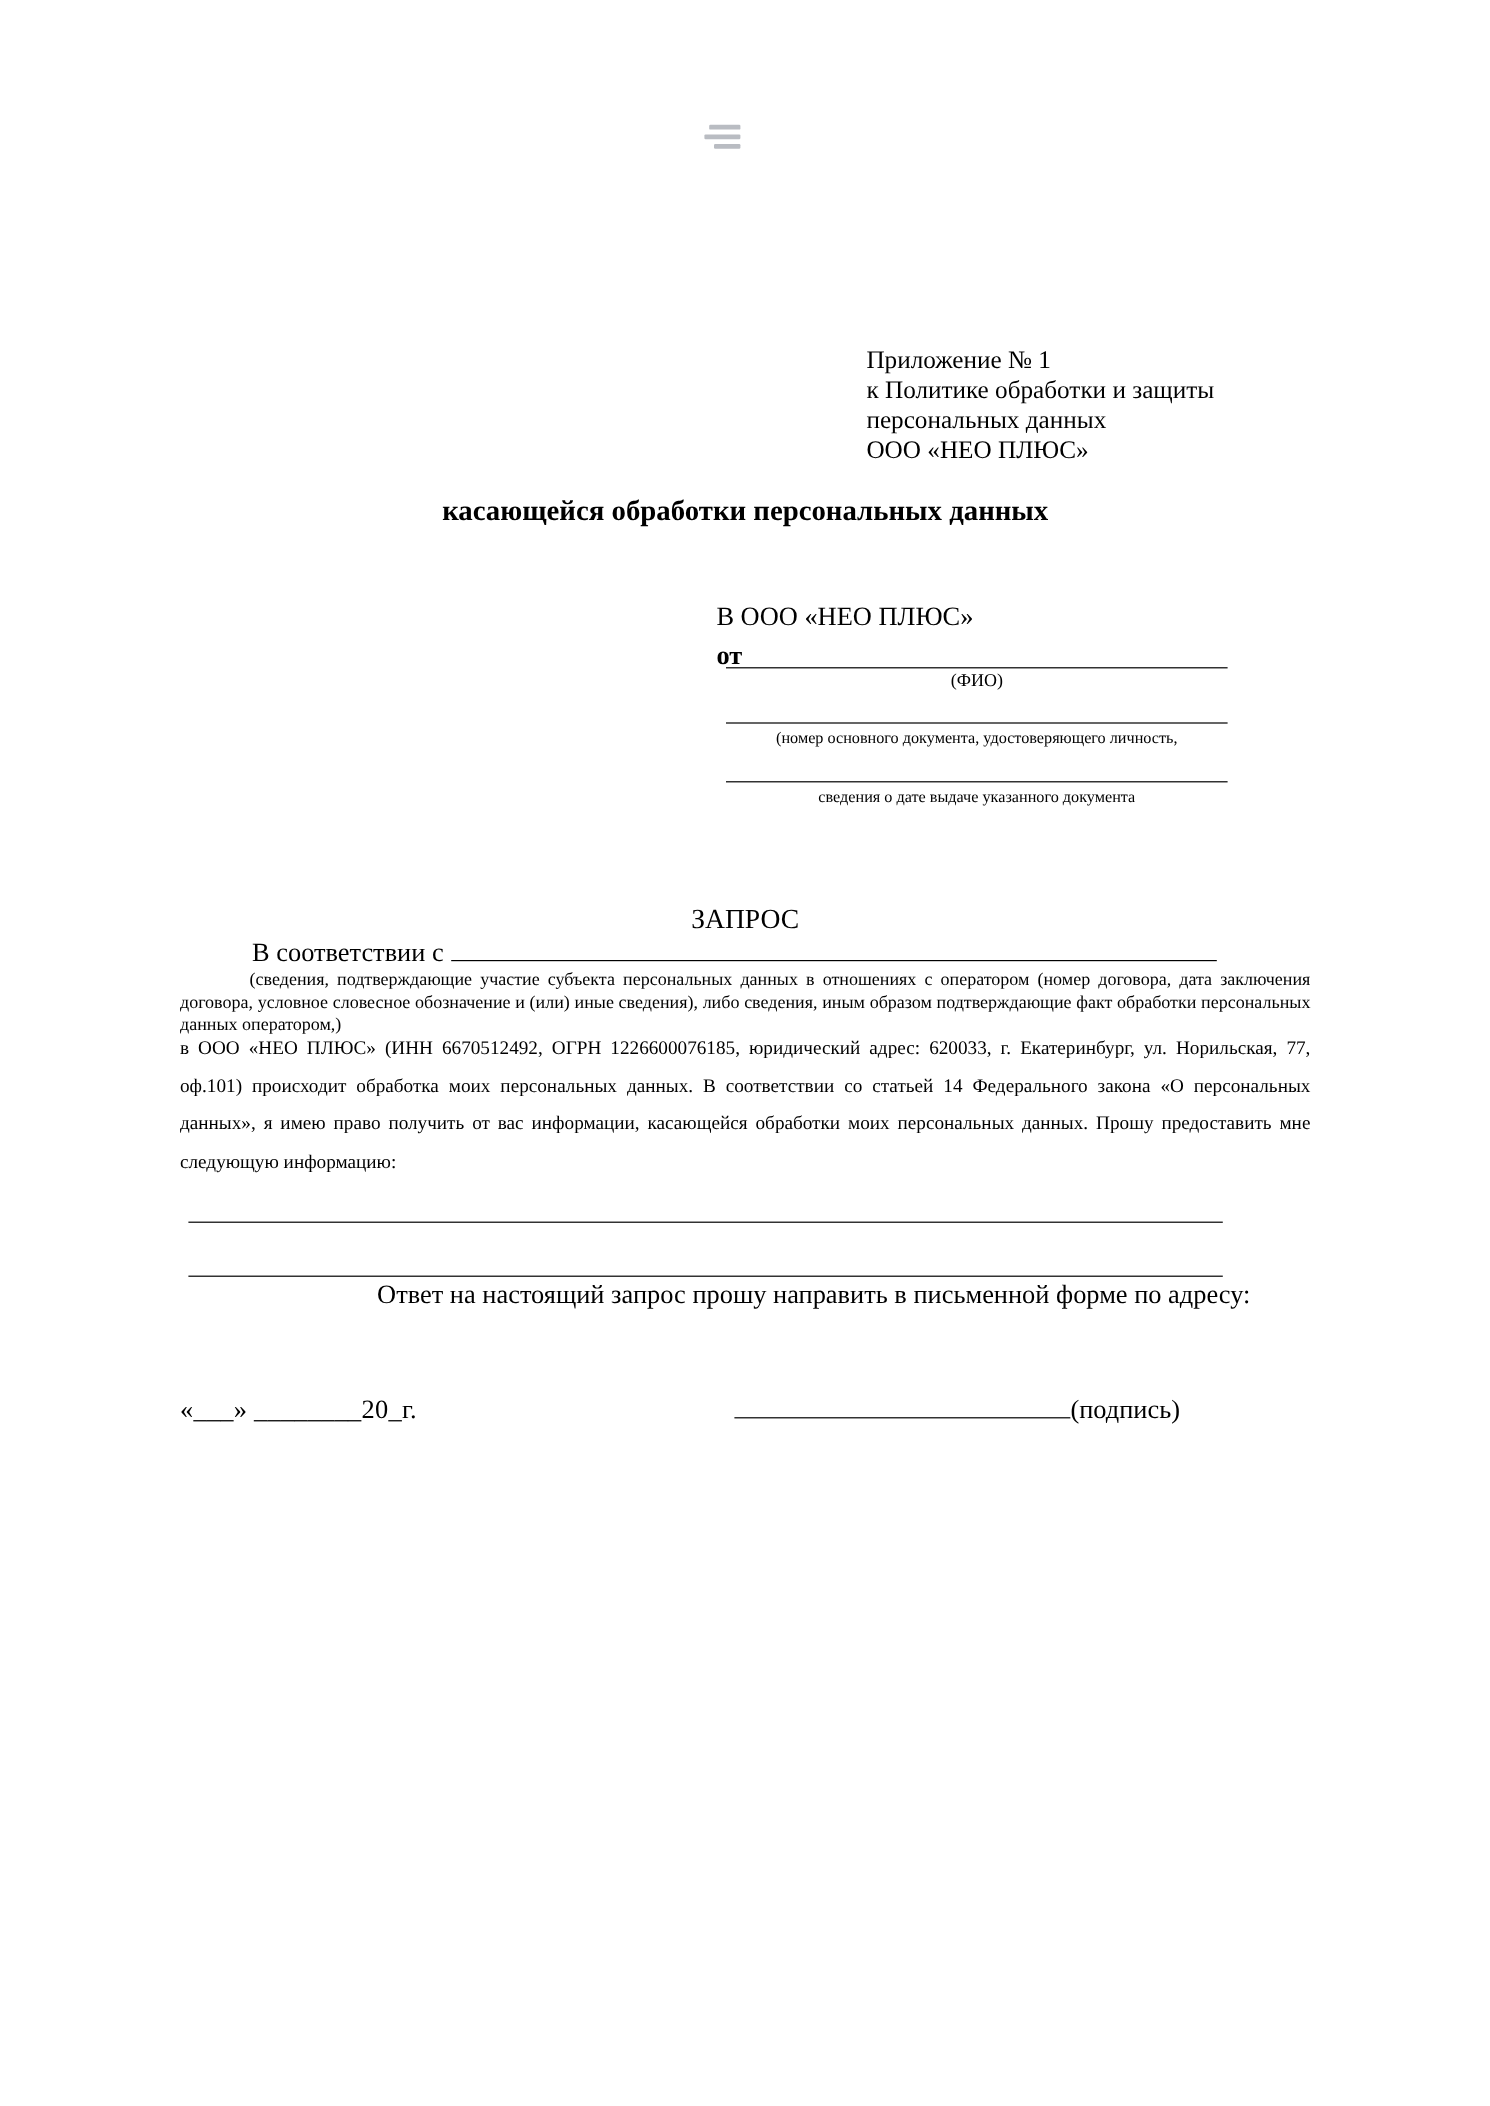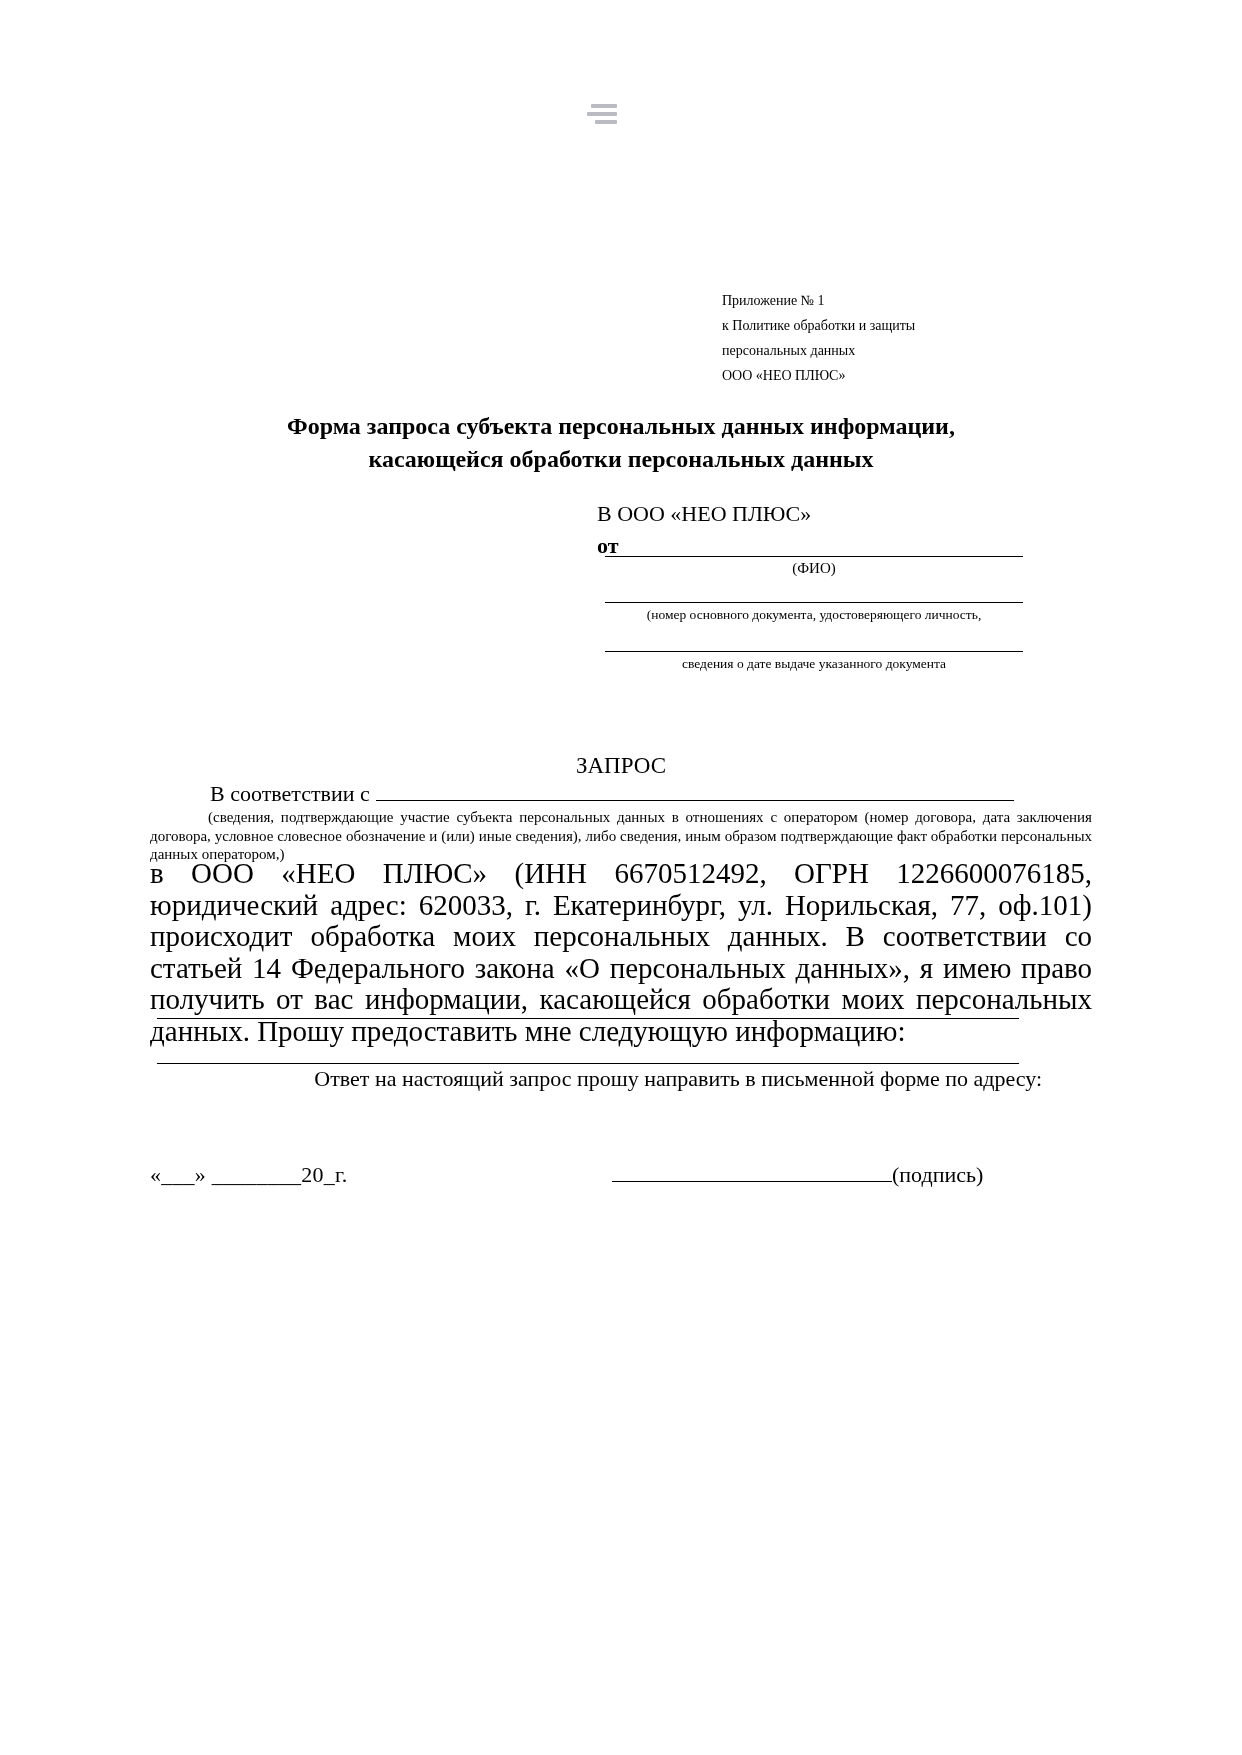--- a/index.html
+++ b/index.html
@@ -41,21 +41,21 @@
   .logo-mark span.l1 { width: 26px; margin-left: 6px; }
   .logo-mark span.l2 { width: 30px; margin-left: 2px; }
   .logo-mark span.l3 { width: 22px; margin-left: 10px; }
 
   
   .doc-header {
     position: absolute;
     top: 288px;
     left: 722px;
     width: 420px;
-    font-size: 14px;
+    font-size: 21px;
     line-height: 25px;
     text-align: left;
   }
 
   .doc-title {
     position: absolute;
     top: 410px;
     left: 150px;
     width: 942px;
     text-align: center;
@@ -139,21 +139,21 @@
   .fineprint .ind {
     display: inline-block;
     width: 58px;
   }
 
   .bodytext {
     position: absolute;
     top: 858px;
     left: 150px;
     width: 942px;
-    font-size: 29px;
+    font-size: 16px;
     line-height: 31.5px;
     text-align: justify;
     text-justify: inter-word;
   }
 
   .answer-blanks {
     position: absolute;
     left: 157px;
     width: 862px;
   }
@@ -224,21 +224,20 @@
   </div>
 
   <div class="doc-header">
     <div>Приложение № 1</div>
     <div>к Политике обработки и защиты</div>
     <div>персональных данных</div>
     <div>ООО «НЕО ПЛЮС»</div>
   </div>
 
   <div class="doc-title">
-    <div>Форма запроса субъекта персональных данных информации,</div>
     <div>касающейся обработки персональных данных</div>
   </div>
 
   <div class="addressee">
     <div>В ООО «НЕО ПЛЮС»</div>
     <div class="to-line">от</div>
   </div>
 
   <div class="blank-group" style="top:556px;">
     <div class="blank-line"></div>

